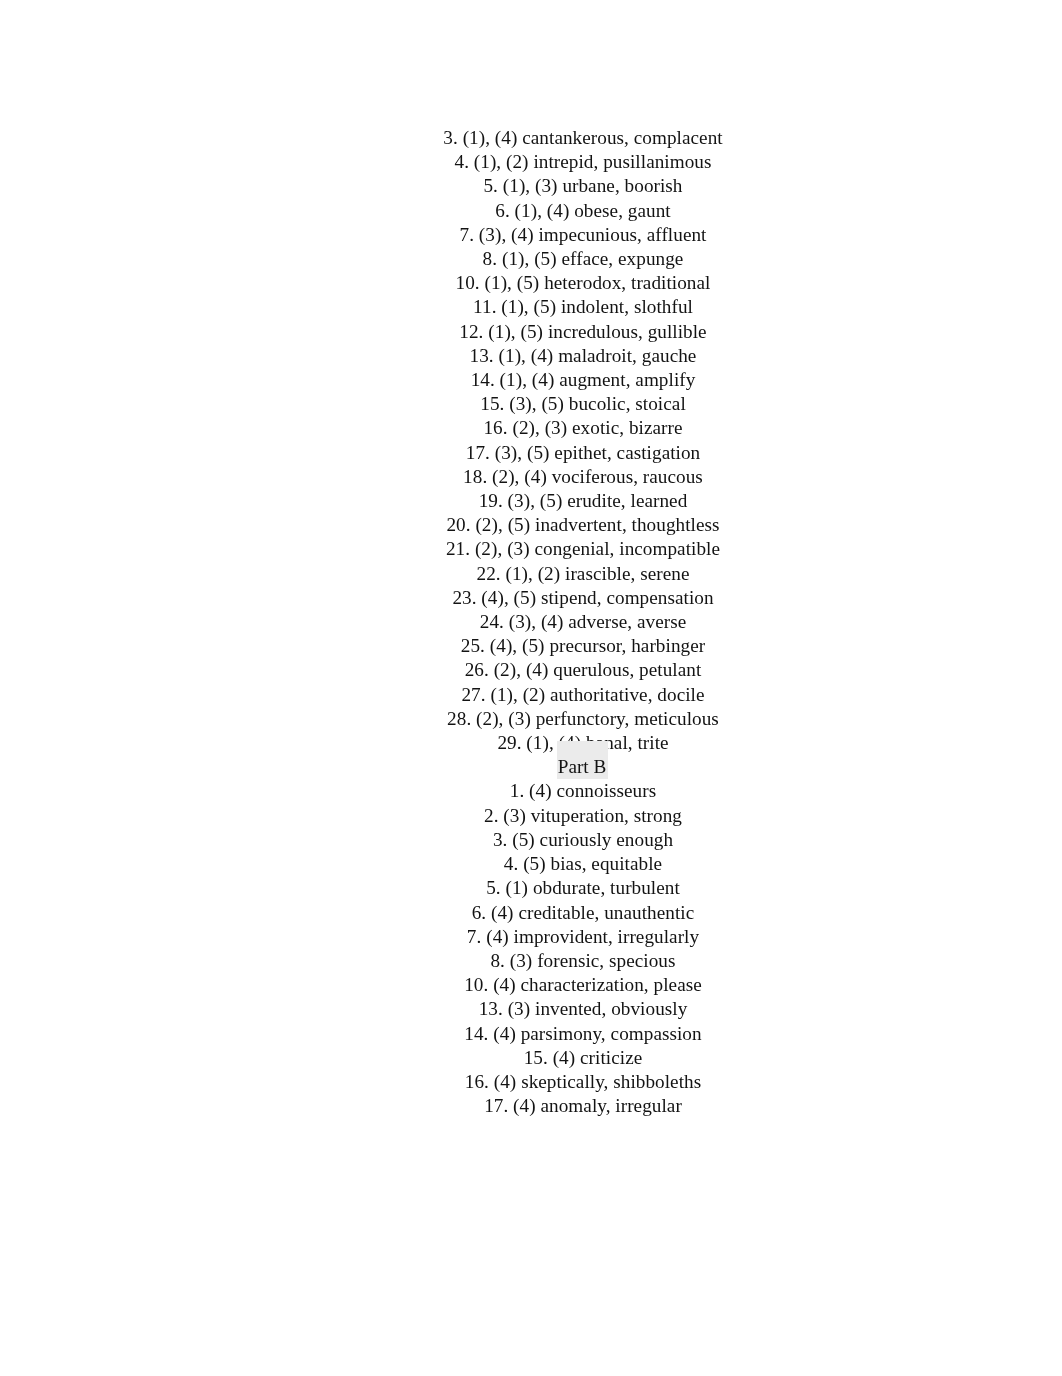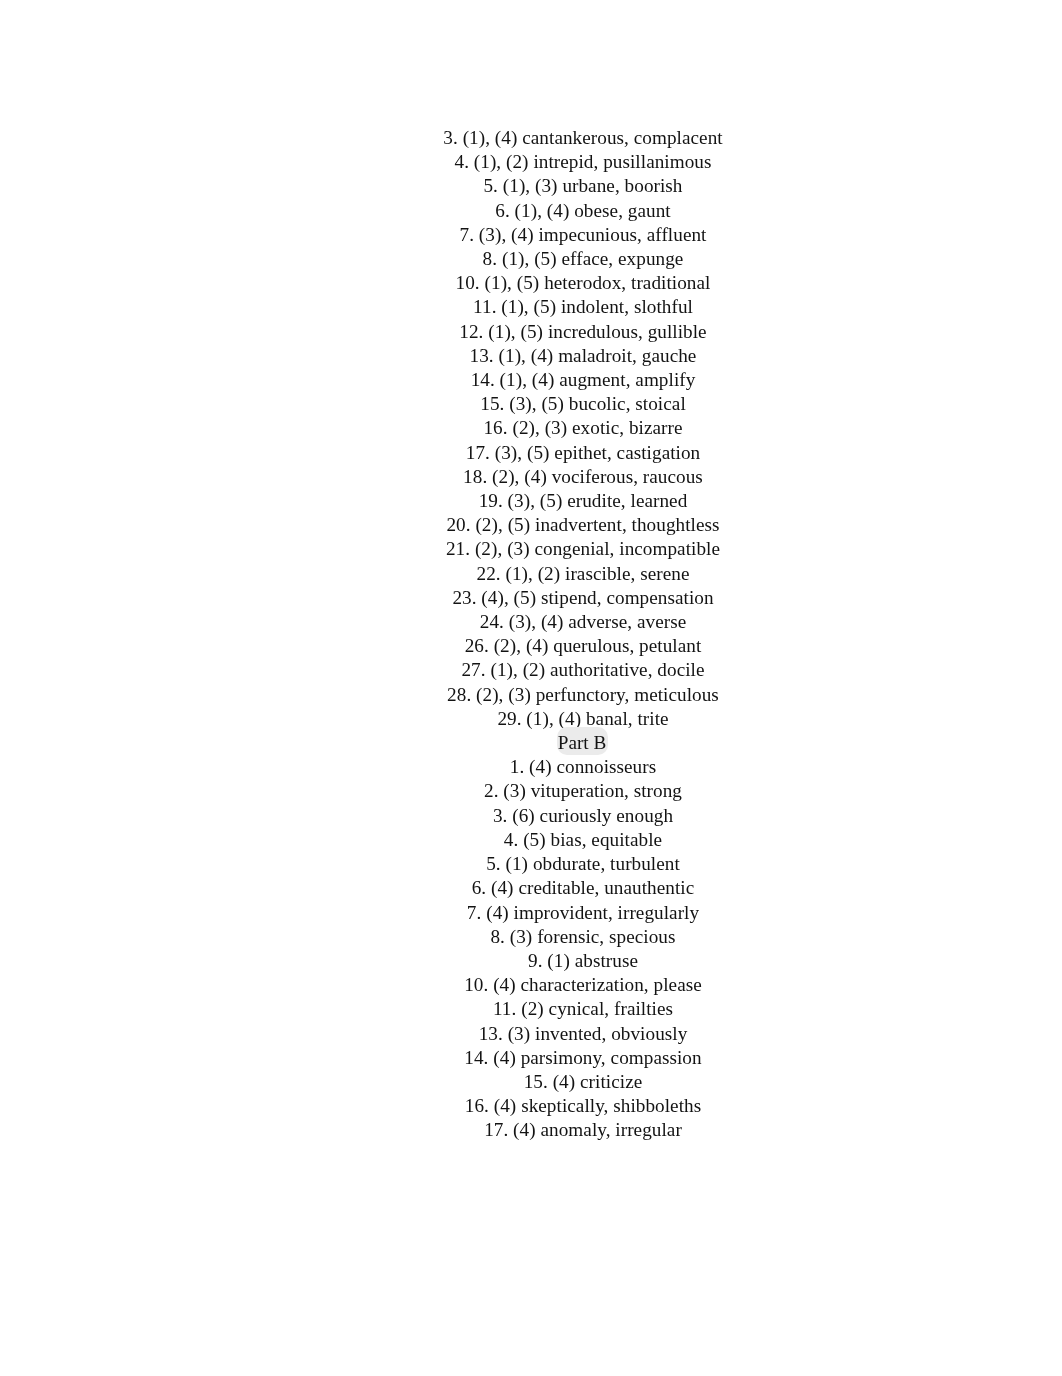--- a/index.html
+++ b/index.html
@@ -41,23 +41,22 @@
   }
   .section-heading {
     font-size: 19.2px;
     line-height: 24.2px;
     white-space: pre;
     color: #131313;
     display: block;
   }
   .section-heading .hl {
     background-color: #ebebeb;
-    padding: 5px 2px 2px 1px;
+    padding: 15px 2px 2px 1px;
     margin-left: -1px;
-    border-radius: 10px;
   }
 </style>
 </head>
 <body>
 
 <div class="page">
   <div class="content">
     <div id="part-a-list">
         <div class="answer-line">3. (1), (4) cantankerous, complacent</div>
         <div class="answer-line">4. (1), (2) intrepid, pusillanimous</div>
@@ -73,38 +72,37 @@
         <div class="answer-line">15. (3), (5) bucolic, stoical</div>
         <div class="answer-line">16. (2), (3) exotic, bizarre</div>
         <div class="answer-line">17. (3), (5) epithet, castigation</div>
         <div class="answer-line">18. (2), (4) vociferous, raucous</div>
         <div class="answer-line">19. (3), (5) erudite, learned</div>
         <div class="answer-line">20. (2), (5) inadvertent, thoughtless</div>
         <div class="answer-line">21. (2), (3) congenial, incompatible</div>
         <div class="answer-line">22. (1), (2) irascible, serene</div>
         <div class="answer-line">23. (4), (5) stipend, compensation</div>
         <div class="answer-line">24. (3), (4) adverse, averse</div>
+        <div class="answer-line">25. (4), (5) precursor, harbinger</div>
         <div class="answer-line">26. (2), (4) querulous, petulant</div>
         <div class="answer-line">27. (1), (2) authoritative, docile</div>
         <div class="answer-line">28. (2), (3) perfunctory, meticulous</div>
         <div class="answer-line">29. (1), (4) banal, trite</div>
       </div>
     <div class="section-heading"><span class="hl">Part B</span></div>
     <div id="part-b-list">
         <div class="answer-line">1. (4) connoisseurs</div>
         <div class="answer-line">2. (3) vituperation, strong</div>
-        <div class="answer-line">3. (6) curiously enough</div>
+        <div class="answer-line">3. (5) curiously enough</div>
         <div class="answer-line">4. (5) bias, equitable</div>
         <div class="answer-line">5. (1) obdurate, turbulent</div>
         <div class="answer-line">6. (4) creditable, unauthentic</div>
         <div class="answer-line">7. (4) improvident, irregularly</div>
         <div class="answer-line">8. (3) forensic, specious</div>
-        <div class="answer-line">9. (1) abstruse</div>
         <div class="answer-line">10. (4) characterization, please</div>
-        <div class="answer-line">11. (2) cynical, frailties</div>
         <div class="answer-line">13. (3) invented, obviously</div>
         <div class="answer-line">14. (4) parsimony, compassion</div>
         <div class="answer-line">15. (4) criticize</div>
         <div class="answer-line">16. (4) skeptically, shibboleths</div>
         <div class="answer-line">17. (4) anomaly, irregular</div>
       </div>
   </div>
 </div>
 
 </body></html>

